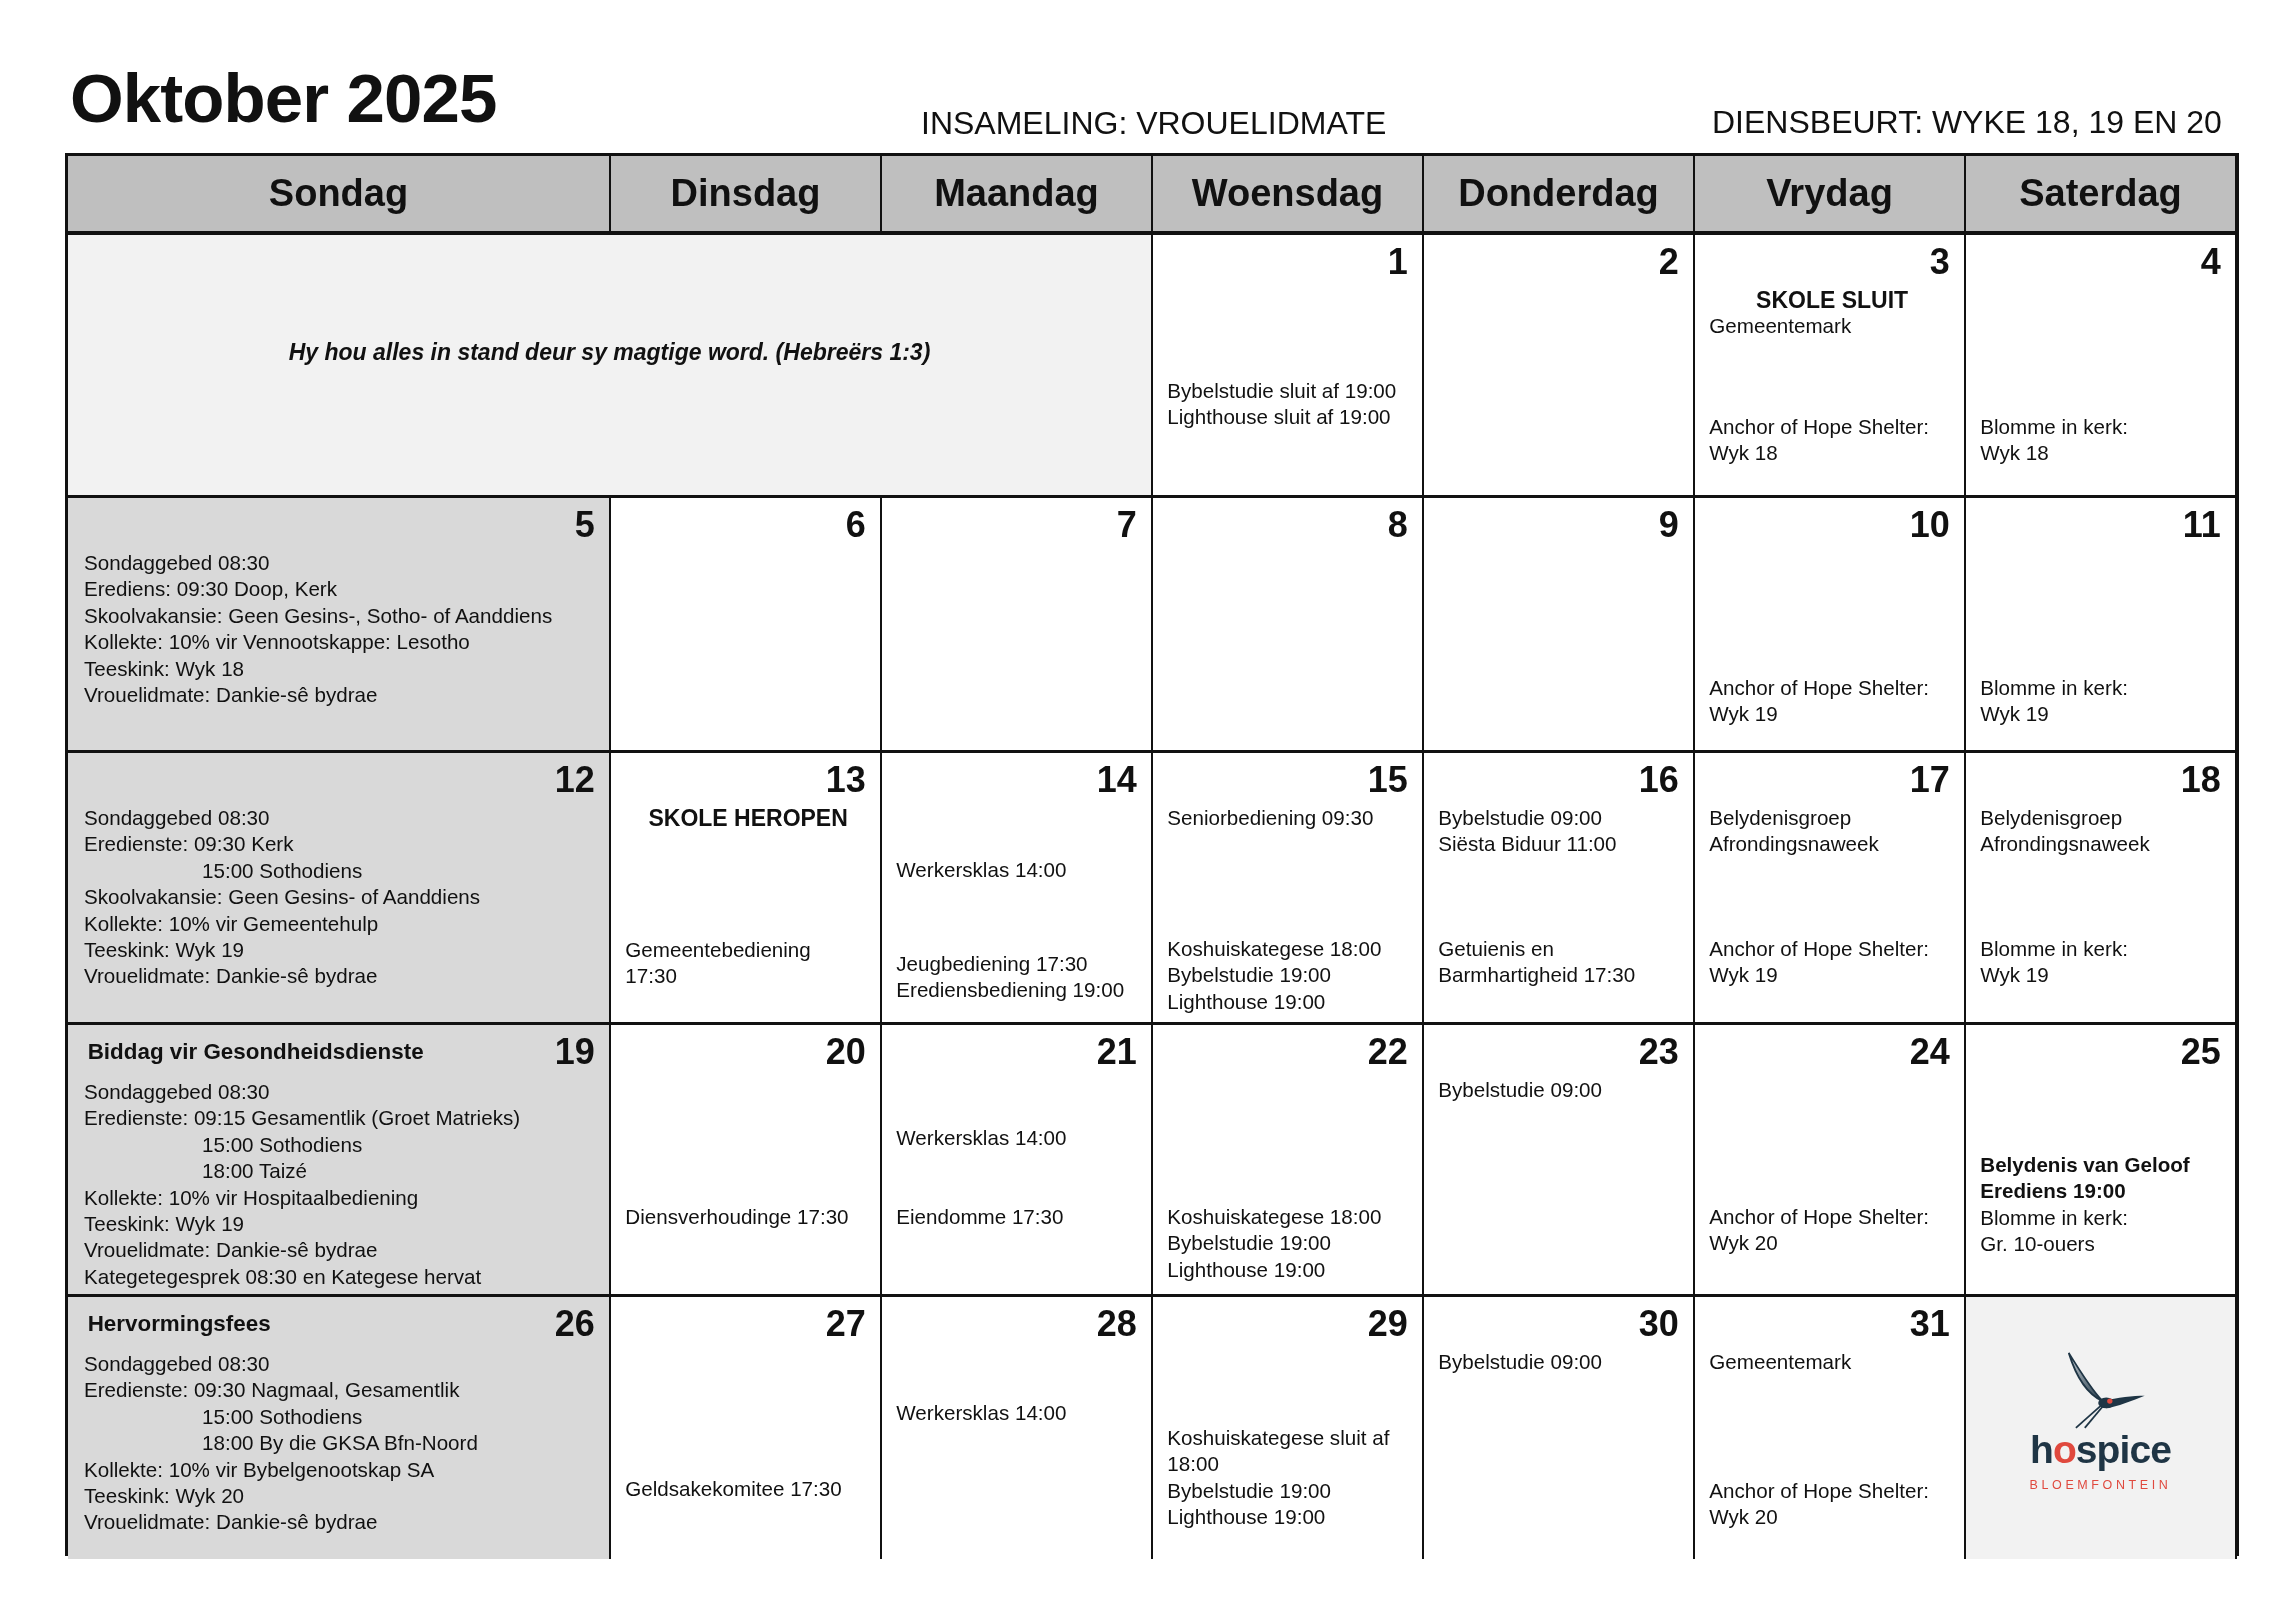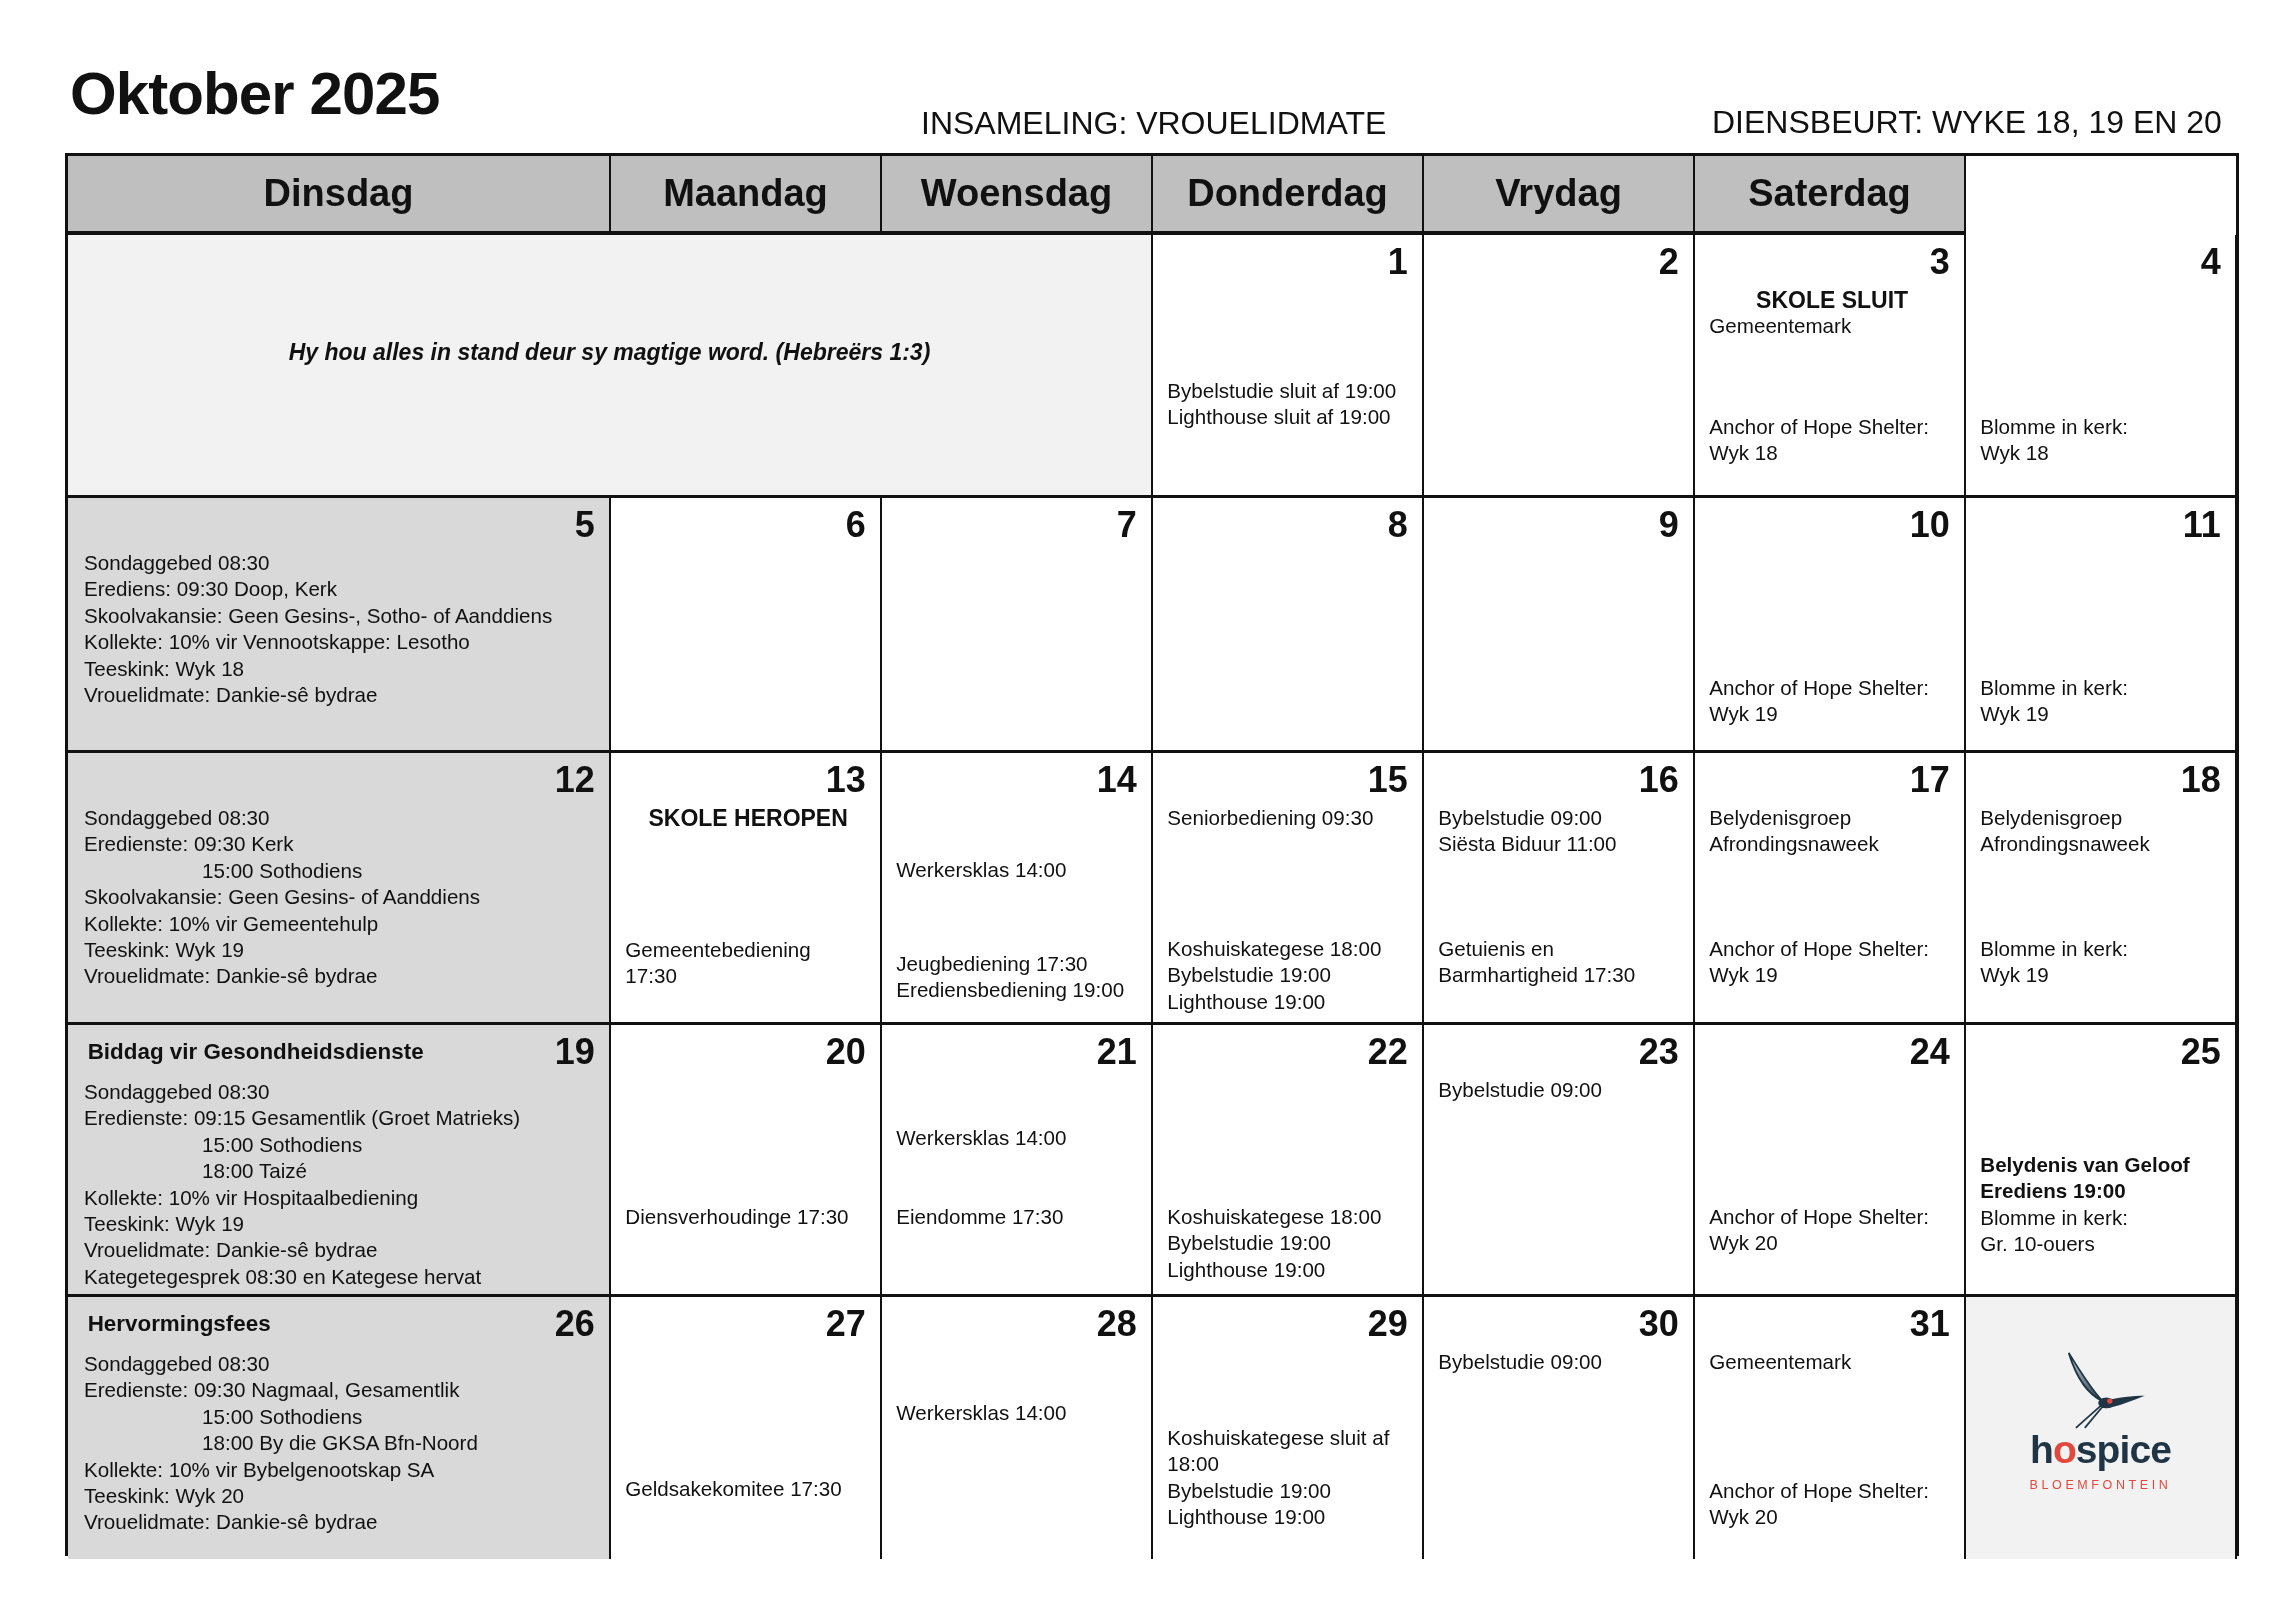--- a/index.html
+++ b/index.html
@@ -1,19 +1,19 @@
 <!DOCTYPE html>
 <html style="font-size:14.3px"><head>
 <meta charset="utf-8">
 <style>
   * { box-sizing: border-box; margin: 0; padding: 0; }
   html, body { width: 2293px; height: 1621px; background: #ffffff; overflow: hidden; }
   body { position: relative; font-family: "Liberation Sans", sans-serif; color: #111; }
 
-  .title { position: absolute; left: 70px; top: 64px; font-size: 60px; font-weight: bold; letter-spacing: -0.9px; line-height: 1; }
+  .title { position: absolute; left: 70px; top: 64px; font-size: 69px; font-weight: bold; letter-spacing: -0.9px; line-height: 1; }
   .sub1 { position: absolute; left: 921px; top: 107px; font-size: 32px; line-height: 1; }
   .sub2 { position: absolute; left: 1712px; top: 106px; font-size: 32px; line-height: 1; }
 
   .cal { position: absolute; left: 65px; top: 153px; width: 2174px; height: 1403px;
          border: 3.6px solid #111; display: grid;
          grid-template-columns: 543px 271px 271px 271px 271px 271px 271px;
          grid-template-rows: 79px 263px 255px 272px 272px 262px; }
   .hd { background: #bfbfbf; border-right: 2.7px solid #111; border-bottom: 4.5px solid #111;
         display: flex; align-items: center; justify-content: center; font-size: 38px; font-weight: bold; }
   .hd:last-child, .c7 { border-right: none; }
@@ -40,20 +40,21 @@
 </style>
 </head>
 <body>
 
 <div class="title">Oktober 2025</div>
 <div class="sub1">INSAMELING: VROUELIDMATE</div>
 <div class="sub2">DIENSBEURT: WYKE 18, 19 EN 20</div>
 
 <div class="cal">
 
+  <div class="hd">Sondag</div>
   <div class="hd">Dinsdag</div>
   <div class="hd">Maandag</div>
   <div class="hd">Woensdag</div>
   <div class="hd">Donderdag</div>
   <div class="hd">Vrydag</div>
   <div class="hd">Saterdag</div>
 
   <div class="cell verse">
     <div>
       <div>Hy hou alles in stand deur sy magtige word. (Hebreërs 1:3)</div>

